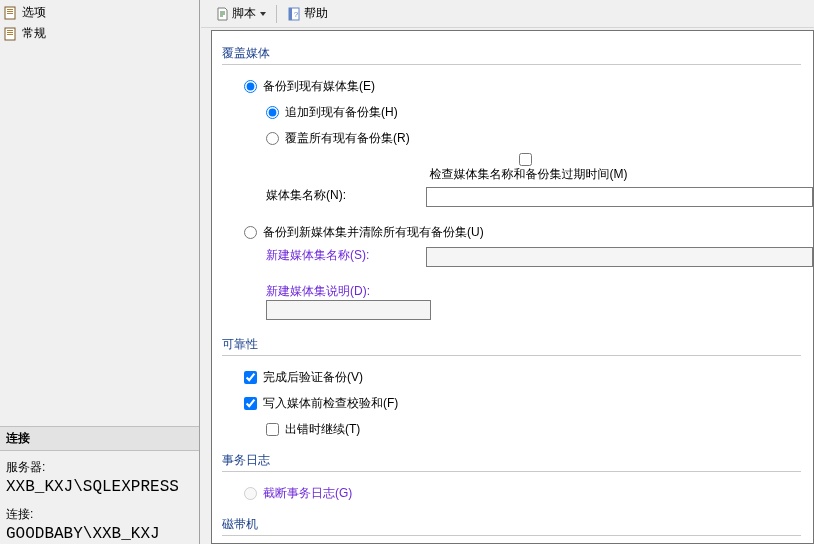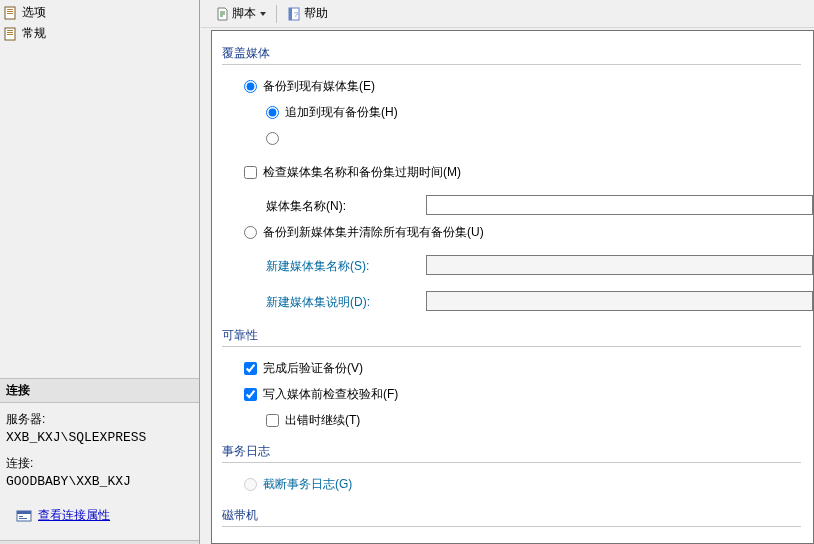--- a/index.html
+++ b/index.html
@@ -40,28 +40,29 @@
     display: inline-flex; align-items: center; justify-content: center;
   }
   .page-text { }
 
   .pane-header {
     background: #e3e3e3;
     border-top: 1px solid #c0c0c0;
     border-bottom: 1px solid #c0c0c0;
     padding: 3px 6px;
     font-weight: 700;
+    margin-top: 48px;
   }
   .conn-block {
     padding: 8px 6px 4px 6px;
   }
   .conn-label { margin-bottom: 2px; }
   .conn-value {
     font-family: "Courier New", monospace;
-    font-size: 13px;
+    font-size: 16px;
     margin-bottom: 10px;
     word-break: break-all;
   }
   .view-props {
     display: flex;
     align-items: center;
     gap: 6px;
     padding: 4px 2px 10px 16px;
     color: #0000cc;
   }
@@ -144,21 +145,21 @@
   .row input[type=checkbox] {
     margin: 0 6px 0 0;
     width: 13px; height: 13px;
   }
   .row label { cursor: default; text-align: right; }
 
   .sub-block { padding-left: 22px; }
 
   .kv-row {
     display: flex;
-    align-items: flex-end;
+    align-items: flex-start;
     min-height: 28px;
   }
   .kv-label {
     width: 160px;
   }
   .kv-input-wrap {
     flex: 1 1 auto;
     display: flex;
     align-items: center;
   }
@@ -168,21 +169,21 @@
     background: #fff;
     padding: 0 4px;
     width: 100%;
     font: inherit;
   }
   .textbox:disabled {
     background: #f5f5f5;
     color: #888;
   }
 
-  .disabled-text { color: #0369a1; }
+  .disabled-text { color: #6d28d9; }
 
   
   svg { display: block; }
   .icon svg { width: 14px; height: 14px; }
   .icon16 svg { width: 16px; height: 16px; }
 </style>
 </head>
 <body>
 
 <div class="left-col">
@@ -270,24 +271,25 @@
         <label>备份到现有媒体集(E)</label>
       </div>
 
       <div class="sub-block">
         <div class="row">
           <input type="radio" name="existing" checked="" style="">
           <label>追加到现有备份集(H)</label>
         </div>
         <div class="row">
           <input type="radio" name="existing" style="">
-        </div>
-      </div>
-
-      <div class="row" style="margin-top:12px;">
+          <label>覆盖所有现有备份集(R)</label>
+        </div>
+      </div>
+
+      <div class="row" style="margin-top:4px;flex-direction:column;">
         <input type="checkbox" style="">
         <label>检查媒体集名称和备份集过期时间(M)</label>
       </div>
 
       <div class="sub-block">
         <div class="kv-row">
           <div class="kv-label">媒体集名称(N):</div>
           <div class="kv-input-wrap">
             <input class="textbox" type="text" value="" style="">
           </div>
@@ -299,21 +301,21 @@
         <label>备份到新媒体集并清除所有现有备份集(U)</label>
       </div>
 
       <div class="sub-block">
         <div class="kv-row">
           <div class="kv-label disabled-text">新建媒体集名称(S):</div>
           <div class="kv-input-wrap">
             <input class="textbox" type="text" disabled="" value="" style="">
           </div>
         </div>
-        <div class="kv-row" style="margin-top:8px;">
+        <div class="kv-row" style="margin-top:8px;flex-direction:column;">
           <div class="kv-label disabled-text">新建媒体集说明(D):</div>
           <div class="kv-input-wrap">
             <input class="textbox" type="text" disabled="" value="" style="">
           </div>
         </div>
       </div>
     </div>
 
     <div class="section-title" style="margin-top:16px;">可靠性</div>
     <div class="opt-block">

